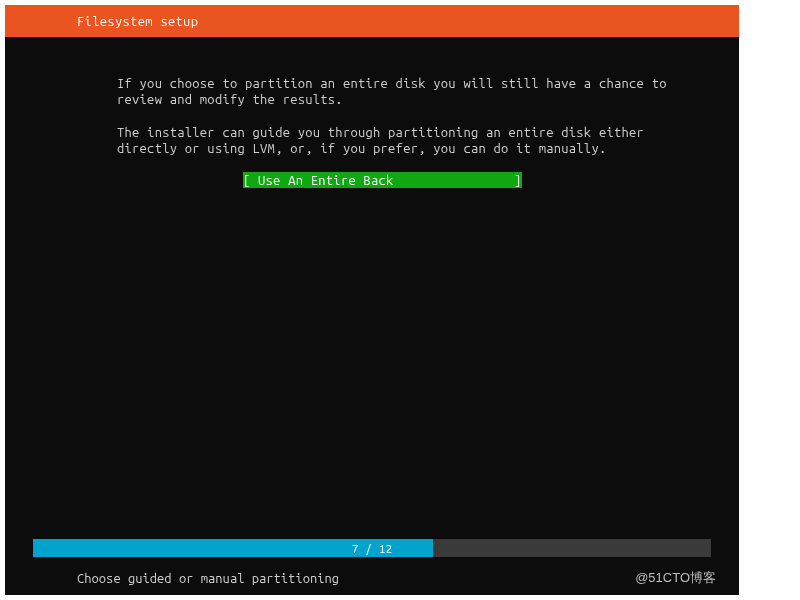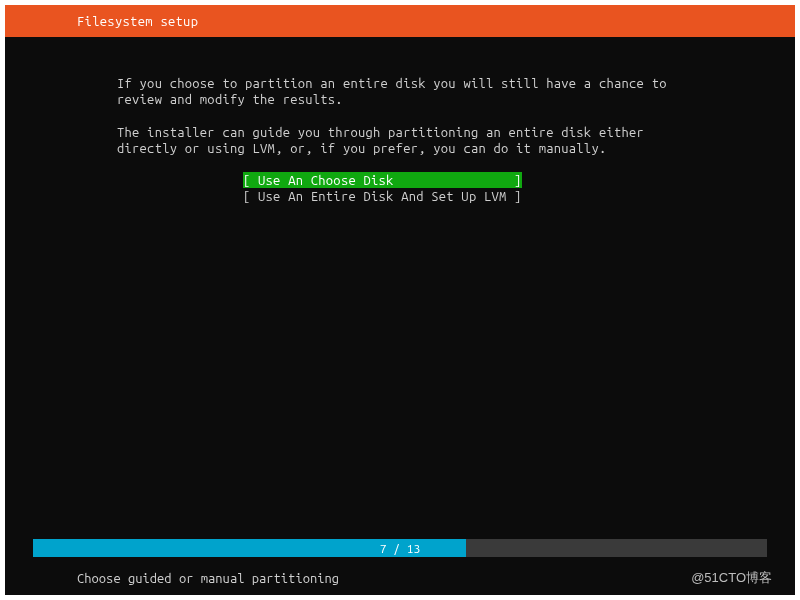--- a/index.html
+++ b/index.html
@@ -9,21 +9,21 @@
       background: #ffffff;
       font-family: "Ubuntu Mono", "DejaVu Sans Mono", "Courier New", monospace;
       font-size: 13px;
       overflow: hidden;
       position: relative;
     }
     .console {
       position: absolute;
       top: 5px;
       left: 5px;
-      width: 790px;
+      width: 734px;
       height: 590px;
       background: #0c0c0c;
       display: flex;
       flex-direction: column;
     }
     .header {
       background: #e95420;
       color: #ffffff;
       padding: 9px 0 9px 72px;
       font-size: 13px;
@@ -107,31 +107,30 @@
 
   <div class="header">
     <span>Filesystem setup</span>
   </div>
 
   <div class="body">
     <div class="para">If you choose to partition an entire disk you will still have a chance to review and modify the results.</div>
     <div class="para">The installer can guide you through partitioning an entire disk either directly or using LVM, or, if you prefer, you can do it manually.</div>
 
     <div class="menu">
-      <div class="menu-item selected">[ Use An Choose Disk                ]</div><br>
-      <div class="menu-item">[ Use An Entire Disk And Set Up LVM ]</div>
+      <div class="menu-item selected">[ Use An Entire Back                ]</div><br>
     </div>
   </div>
 
   <div class="progress-area">
     <div class="progress-bar">
       <div class="progress-fill-left"></div>
       <div class="progress-gap"></div>
       <div class="progress-fill-center"></div>
-      <span class="progress-label">7 / 13</span>
+      <span class="progress-label">7 / 12</span>
     </div>
   </div>
 
   <div class="footer">
     <span>Choose guided or manual partitioning</span>
     <span class="watermark">@51CTO博客</span>
   </div>
 
 </div>
 

